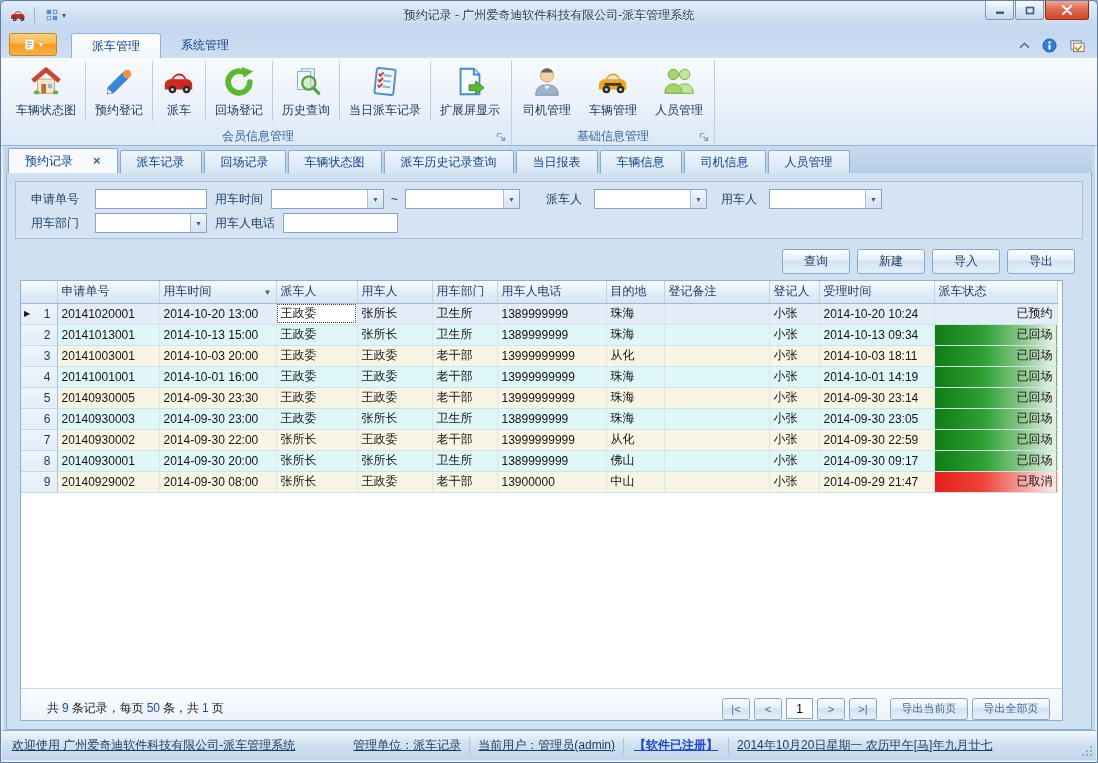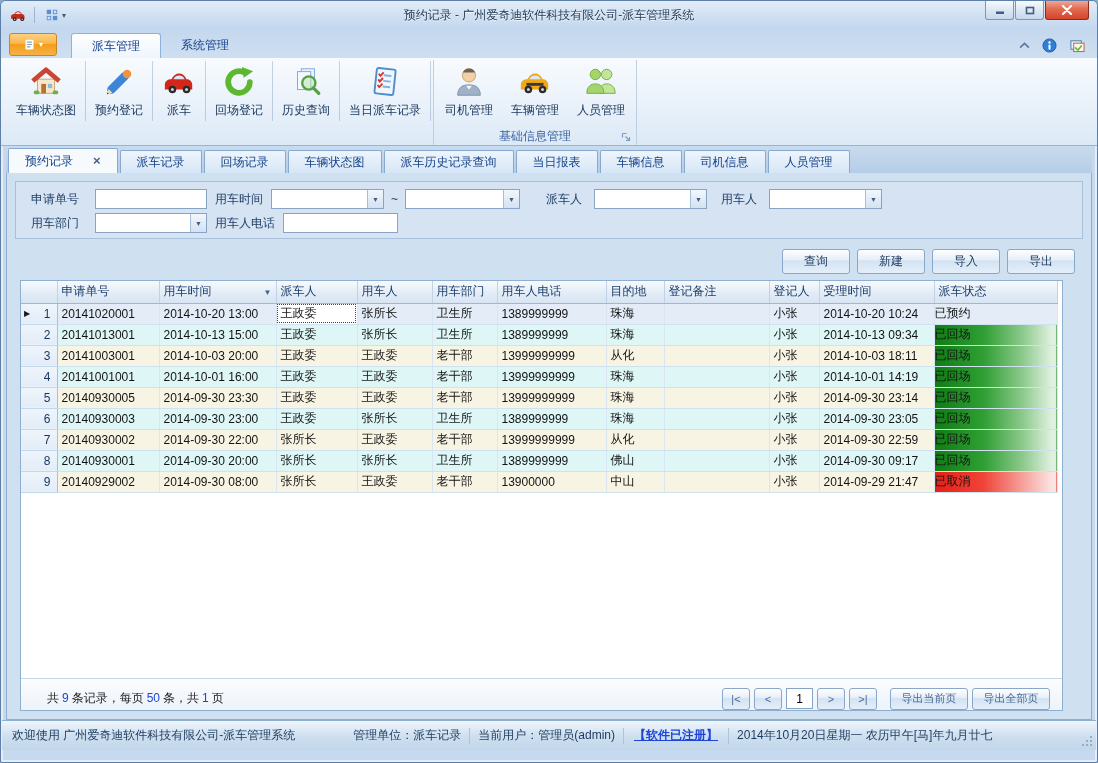--- a/index.html
+++ b/index.html
@@ -96,40 +96,40 @@
   .grid td { height:21px; padding:0 4px; color:#131313; border-right:1px solid #d9e6f2;
     border-bottom:1px solid #cfe2f0; white-space:nowrap; overflow:hidden; font-size:12px; }
   .sort { position:absolute; right:4px; top:7px; font-size:8px; color:#41638c; }
   td.gind { background:linear-gradient(#eef4fb,#e2edf8); border-right:1px solid #a3c0dc;
     border-bottom:1px solid #c3d8ea; text-align:right; color:#15355c; position:relative; padding:0 6px 0 12px; }
   .rowarrow { position:absolute; left:3px; top:5px; font-size:8px; color:#1a1a1a; }
   tr.odd  td.gc { background:#f8f4e4; }
   tr.even td.gc { background:#def6f6; }
   tr.sel  td.gc { background:#e4edf7; }
   td.focus { background:#fff !important; outline:1px dotted #444; outline-offset:-2px; }
-  td.status-cell { padding:0 4px 0 0; }
+  td.status-cell { text-align:right; padding:0 4px 0 0; }
   td.status-cell.returned { background:linear-gradient(90deg,#0f7c14,#2f9e33 40%,#8cc98c 72%,#dff0df 96%) !important; }
   td.status-cell.cancelled { background:linear-gradient(90deg,#e41f17,#ef4438 40%,#f5a09a 72%,#fbe3e1 96%) !important; }
   .grid-filler { flex:1; background:#fff; }
 
   .pager-row { height:32px; flex:0 0 32px; display:flex; align-items:center;
     background:linear-gradient(#fbfdff,#edf3fa); border-top:1px solid #c6d7e8; padding:8px 12px 0 26px; }
   .summary { color:#222; }
   .summary .num { color:#1d45d8; margin:0 3px; }
   .pager-right { margin-left:auto; display:flex; align-items:center; gap:4px; }
   .pbtn { min-width:28px; height:22px; padding:0 4px; border:1px solid #88a7cb; border-radius:3px;
     color:#4a6a94; font-size:11px; background:linear-gradient(#fdfeff,#e6eef8 45%,#d3e2f2 46%,#e4eff9);
     display:flex; align-items:center; justify-content:center; }
   .pageinput { width:27px; height:21px; border:1px solid #88a4c4; text-align:center; font-size:12px; font-family:inherit; }
   .pbtn.exp { min-width:78px; } .gap-l { margin-left:9px; }
 
   
   .statusbar { height:30px; flex:0 0 30px; display:flex; align-items:center; position:relative;
     background:linear-gradient(#f0f6fc,#cfe0f0 50%,#c1d6ea); border-top:1px solid #8fafd0;
-    padding:0 9px 0 10px; color:#1c3b5e; margin:0 1px 12px; }
+    padding:0 9px 0 10px; color:#1c3b5e; margin:0 1px 2px;text-decoration:underline; }
   .sb-sep { width:1px; height:16px; background:#a9c4de; margin:0 8px; }
   .sb-gap { width:58px; }
   .reg-link { color:#1d45d8; font-weight:bold; text-decoration:underline; margin:0 2px; }
   .grip { position:absolute; right:3px; bottom:3px; width:13px; height:13px; }
   .grip::after { content:""; position:absolute; right:1px; bottom:1px; width:2px; height:2px; background:#93aecb;
     box-shadow:-4px 0 #93aecb,-8px 0 #93aecb,0 -4px #93aecb,-4px -4px #93aecb,0 -8px #93aecb; }
 </style>
 </head>
 <body>
 
@@ -274,21 +274,37 @@
                   <line x1="16" y1="17" x2="24" y2="17" stroke="#7fb0e0" stroke-width="2"></line>
                   <line x1="16" y1="23" x2="24" y2="23" stroke="#7fb0e0" stroke-width="2"></line>
                   <path d="M10.5 10l2 2 3-4" stroke="#d8372a" stroke-width="2" fill="none"></path>
                   <path d="M10.5 16l2 2 3-4" stroke="#d8372a" stroke-width="2" fill="none"></path>
                   <path d="M10.5 22l2 2 3-4" stroke="#d8372a" stroke-width="2" fill="none"></path>
                 </g>
               </svg>
             </span>
             <span class="rlabel">当日派车记录</span>
           </div>
-        </div>
+          <div class="rbtn">
+            <span class="ricon">
+              <svg viewBox="0 0 36 36">
+                <path d="M8 4h14l6 6v21H8z" fill="#f6fbff" stroke="#3f8fd0" stroke-width="2"></path>
+                <path d="M22 4v6h6" fill="#d6eaf8" stroke="#3f8fd0" stroke-width="2"></path>
+                <path d="M17 21h7v-4l9 7-9 7v-4h-7z" fill="#5cb82e" stroke="#3f8f1f"></path>
+              </svg>
+            </span>
+            <span class="rlabel">扩展屏显示</span>
+          </div>
+        </div>
+        <div class="rgroup-caption"><span>会员信息管理</span><span class="dlauncher">
+            <svg viewBox="0 0 10 10">
+              <path d="M1.5 1.5h4M1.5 1.5v4" fill="none" stroke="#7d9cc0" stroke-width="1.2"></path>
+              <path d="M4.5 4.5l4 4M8.5 5v3.5H5" fill="none" stroke="#7d9cc0" stroke-width="1.2"></path>
+            </svg>
+          </span></div>
       </div>
       <div class="rgroup">
         <div class="rgroup-buttons">
           <div class="rbtn">
             <span class="ricon">
               <svg viewBox="0 0 36 36">
                 <circle cx="18" cy="11" r="7" fill="#f3cfa6" stroke="#caa36a"></circle>
                 <path d="M11.5 8a7 7 0 0 1 13 0z" fill="#6b625a"></path>
                 <path d="M6 32c0-8 5-11 12-11s12 3 12 11z" fill="#9fb2c8" stroke="#7d93ad"></path>
                 <path d="M15 22l3 4 3-4" fill="#fff"></path>

